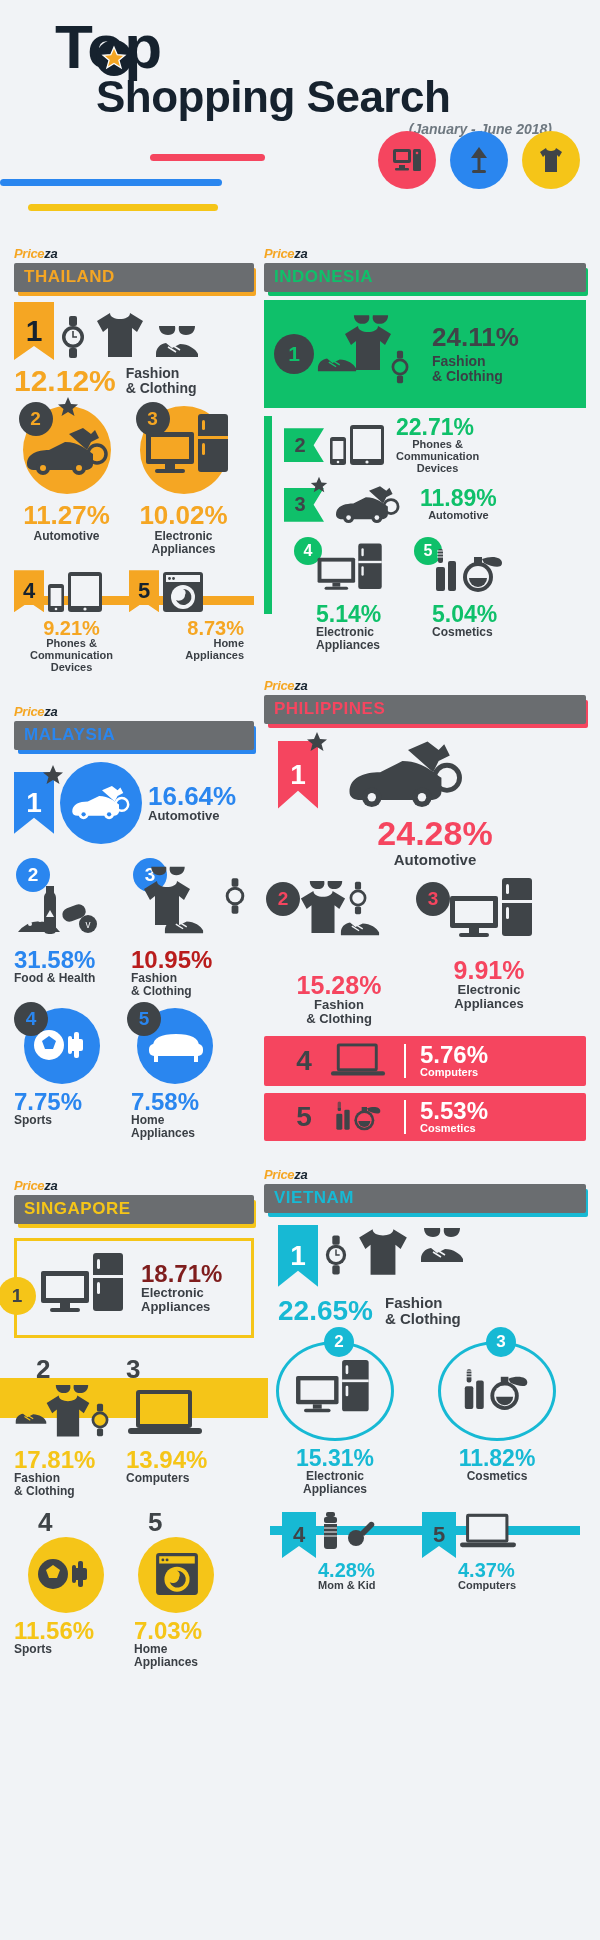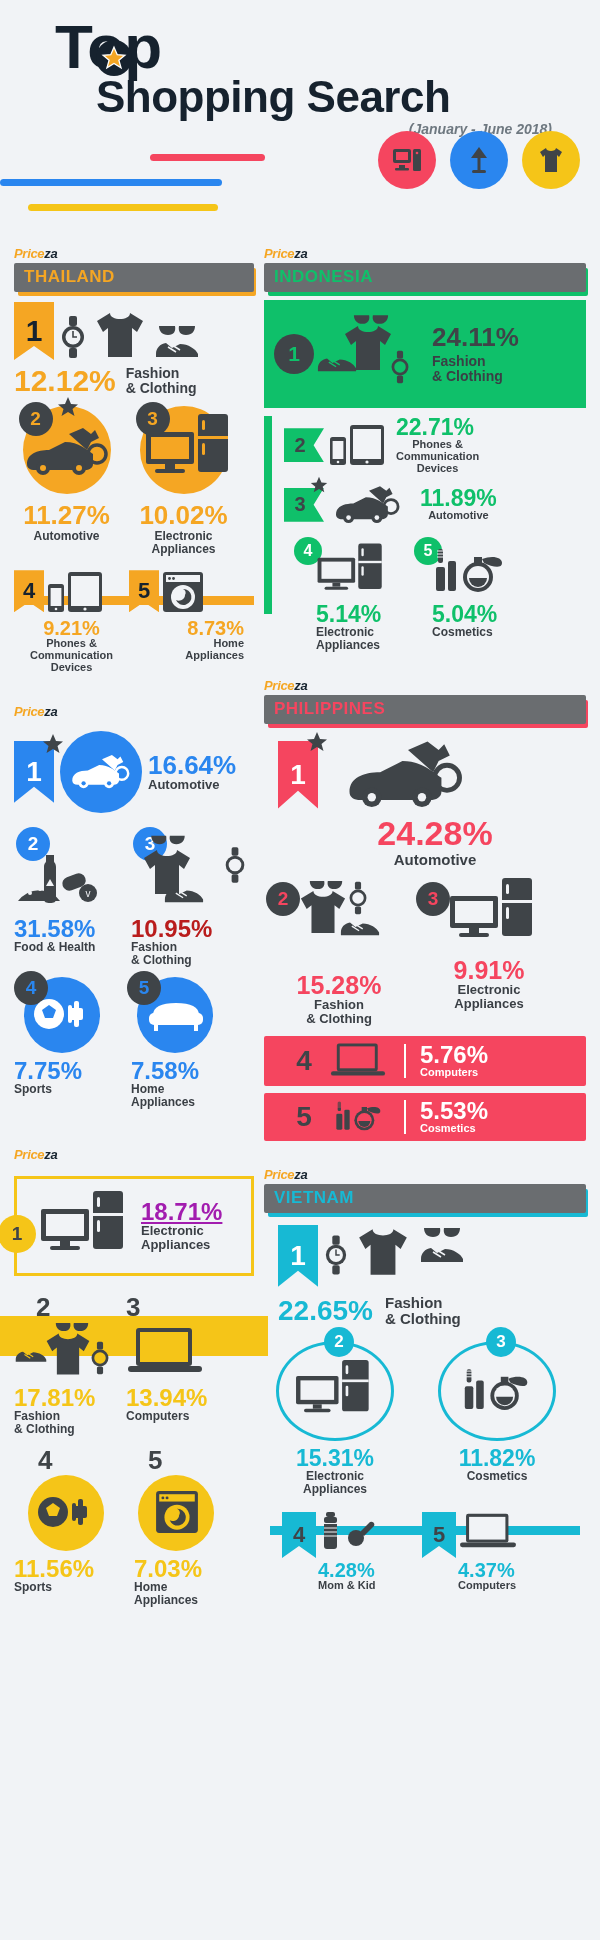--- a/index.html
+++ b/index.html
@@ -276,20 +276,24 @@
             <div class="lbl" style="font-size:11px;white-space:pre-line;">Home
 Appliances</div>
           </div>
         </div>
       </div>
     </div>
 
     <div style="margin-top:30px;">
       <div class="chead">
         <div class="brand"><span class="p">Price</span><span class="z">za</span></div>
+        <div style="position:relative;">
+          <div style="position:absolute;left:4px;right:-2px;bottom:-4px;height:28px;background:#2a86ef;border-radius:2px;"></div>
+          <div class="cbar" style="position:relative;color:#2a86ef;">MALAYSIA</div>
+        </div>
       </div>
 
       <div style="display:flex;align-items:center;gap:6px;margin-top:12px;">
         <div style="position:relative;">
           <div style="width:40px;height:62px;background:#2a86ef;clip-path:polygon(0 0,100% 0,100% 100%,50% 74%,0 100%);display:flex;align-items:center;justify-content:center;font-size:28px;font-weight:bold;color:#fff;">1</div>
           <svg style="position:absolute;right:-10px;top:-8px;" width="22" height="22" viewBox="0 0 22 22">
               <polygon points="11,1 14,8 21,8.5 15.5,13 17.5,20 11,16 4.5,20 6.5,13 1,8.5 8,8" class="icon-dark"></polygon>
             </svg>
         </div>
         <div style="width:82px;height:82px;border-radius:50%;background:#2a86ef;position:relative;">
@@ -384,36 +388,40 @@
           <div class="pct" style="font-size:24px;color:#2a86ef;margin-top:6px;">7.58%</div>
           <div class="lbl" style="font-size:12px;white-space:pre-line;">Home
 Appliances</div>
         </div>
       </div>
     </div>
 
     <div style="margin-top:38px;">
       <div class="chead">
         <div class="brand"><span class="p">Price</span><span class="z">za</span></div>
+        <div style="position:relative;">
+          <div style="position:absolute;left:4px;right:-2px;bottom:-4px;height:28px;background:#f5c518;border-radius:2px;"></div>
+          <div class="cbar" style="position:relative;color:#f5c518;">SINGAPORE</div>
+        </div>
       </div>
 
       <div class="sg-box">
         <div class="circ-num" style="background:#f5c518;color:#3f4448;width:38px;height:38px;position:absolute;left:-19px;top:36px;">1</div>
         <svg width="92" height="70" viewBox="0 0 92 70">
           <rect x="2" y="18" width="48" height="32" rx="2" class="icon-dark"></rect>
             <rect x="7" y="23" width="38" height="22" fill="#f1f3f6"></rect>
           <rect x="21" y="50" width="10" height="5" class="icon-dark"></rect>
             <rect x="11" y="55" width="30" height="4" rx="2" class="icon-dark"></rect>
           <rect x="54" y="0" width="30" height="58" rx="3" class="icon-dark"></rect>
             <rect x="54" y="22" width="30" height="3" fill="#f1f3f6"></rect>
           <rect x="58" y="6" width="3" height="10" rx="1.5" fill="#f1f3f6"></rect>
             <rect x="58" y="29" width="3" height="12" rx="1.5" fill="#f1f3f6"></rect>
         </svg>
         <div style="margin-left:10px;">
-          <div class="pct" style="font-size:24px;color:#a21caf;text-decoration:underline;">18.71%</div>
+          <div class="pct" style="font-size:24px;color:#7f1d1d;">18.71%</div>
           <div class="lbl" style="font-size:13px;white-space:pre-line;">Electronic
 Appliances</div>
         </div>
       </div>
 
       <div class="sg-band">
         <div class="sg-band-line"></div>
         <div style="position:relative;display:flex;">
           <div style="width:112px;">
             <div style="font-size:26px;font-weight:bold;color:#3f4448;margin-left:22px;line-height:1;">2</div>

